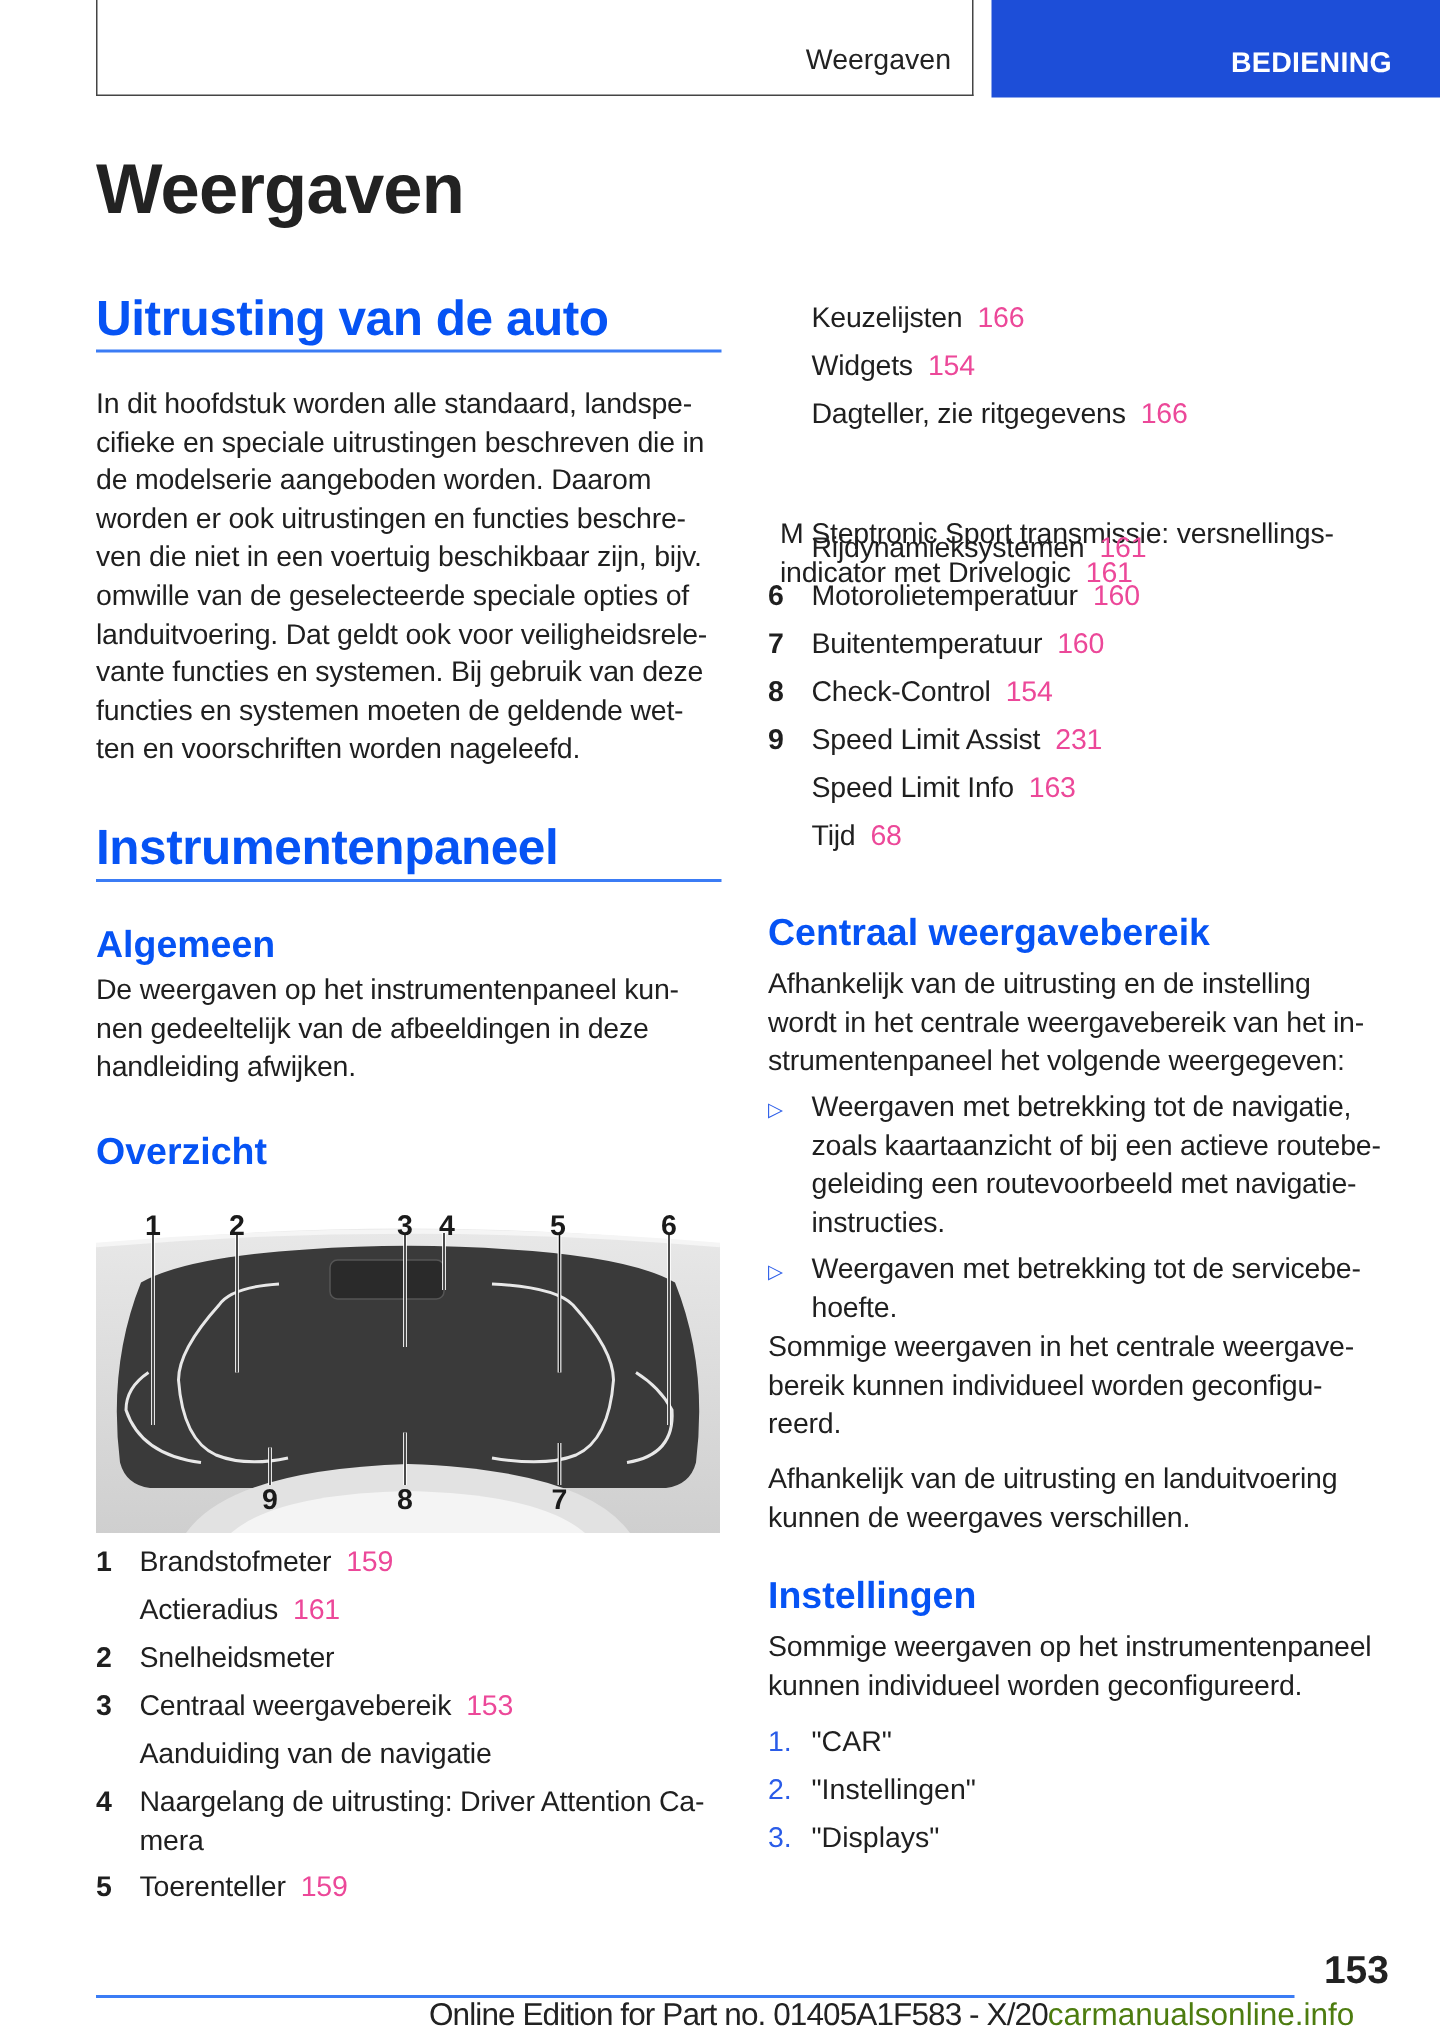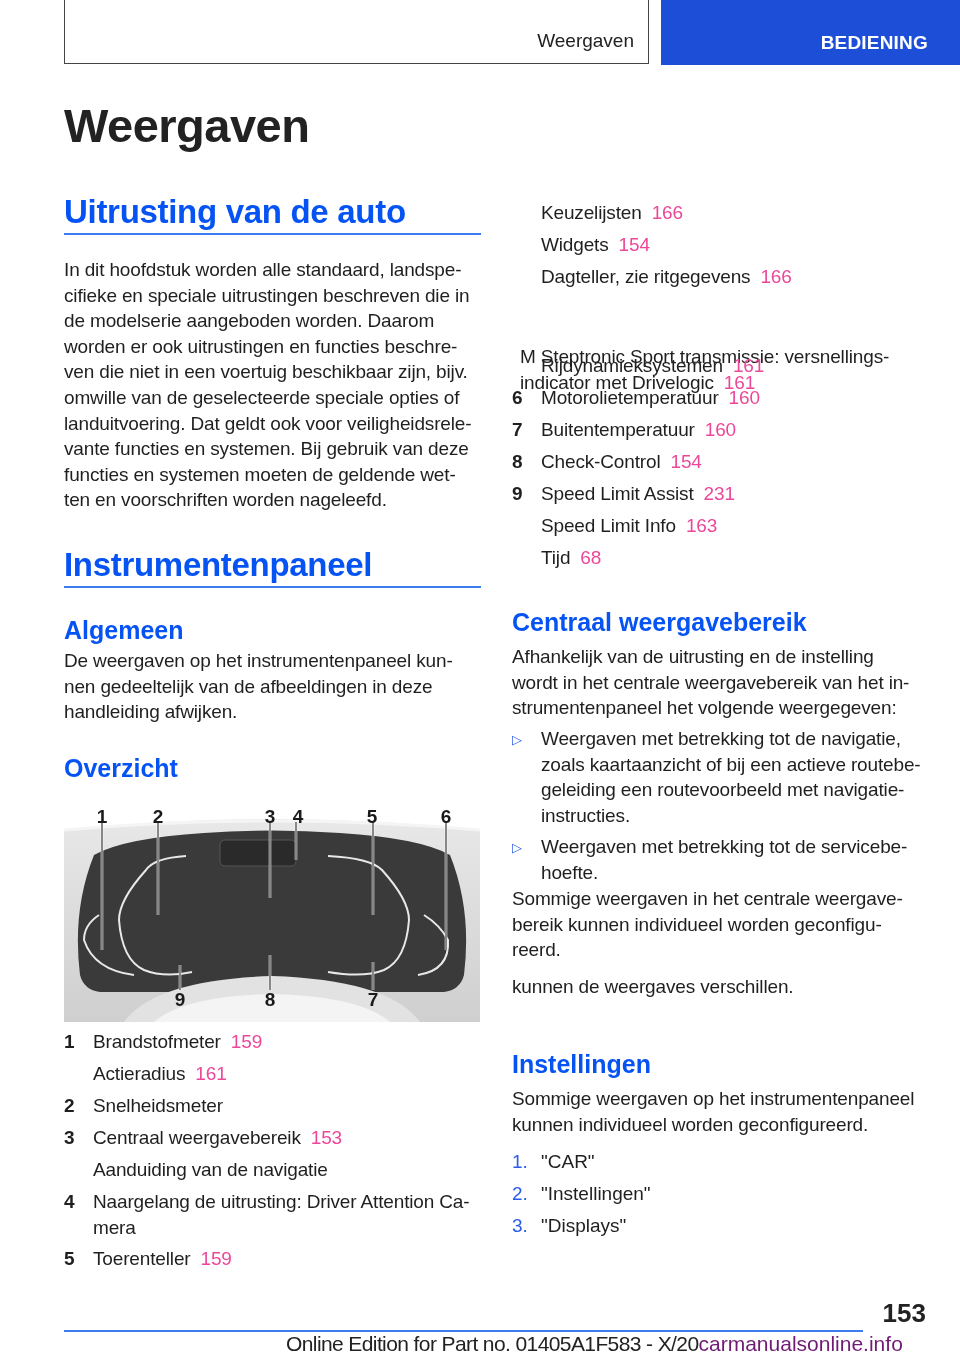--- a/index.html
+++ b/index.html
@@ -56,21 +56,21 @@
     .step-num { position: absolute; left: 0; color: #2a5ce8; }
     .step-text { position: absolute; left: 29px; }
 
     
     .figure { position: absolute; left: 64px; top: 800px; width: 416px; height: 222px; background: #fff; overflow: hidden; }
 
     
     .page-num { position: absolute; right: 34px; top: 1298px; font-size: 26px; font-weight: bold; color: #222; }
     .footer-rule { position: absolute; left: 64px; top: 1330px; width: 799px; height: 2px; background: #3b7cf5; }
     .footer-text { position: absolute; left: 286px; top: 1332px; font-size: 21px; color: #222; letter-spacing: -0.6px; white-space: nowrap; }
-    .watermark { color: #701a75; letter-spacing: 0px; }
+    .watermark { color: #4d7c0f; letter-spacing: 0px; }
   </style>
 </head>
 <body>
 
 <div class="hdr-box">
   <span class="hdr-title">Weergaven</span>
 </div>
 <div class="hdr-tab">
   <span>BEDIENING</span>
 </div>
@@ -263,20 +263,21 @@
     <div>hoefte.</div>
   </div>
 </div>
 
 <div class="para col-right" style="top:886px; width:430px;">
   <div>Sommige weergaven in het centrale weergave-</div>
   <div>bereik kunnen individueel worden geconfigu-</div>
   <div>reerd.</div>
 </div>
 <div class="para col-right" style="top:974px; width:430px;">
+  <div>Afhankelijk van de uitrusting en landuitvoering</div>
   <div>kunnen de weergaves verschillen.</div>
 </div>
 
 <div class="h3" style="left:512px; top:1050px;">Instellingen</div>
 <div class="para col-right" style="top:1086px; width:430px;">
   <div>Sommige weergaven op het instrumentenpaneel</div>
   <div>kunnen individueel worden geconfigureerd.</div>
 </div>
 
 <div class="step" style="left:512px; top:1149px; width:420px; height:26px;">

